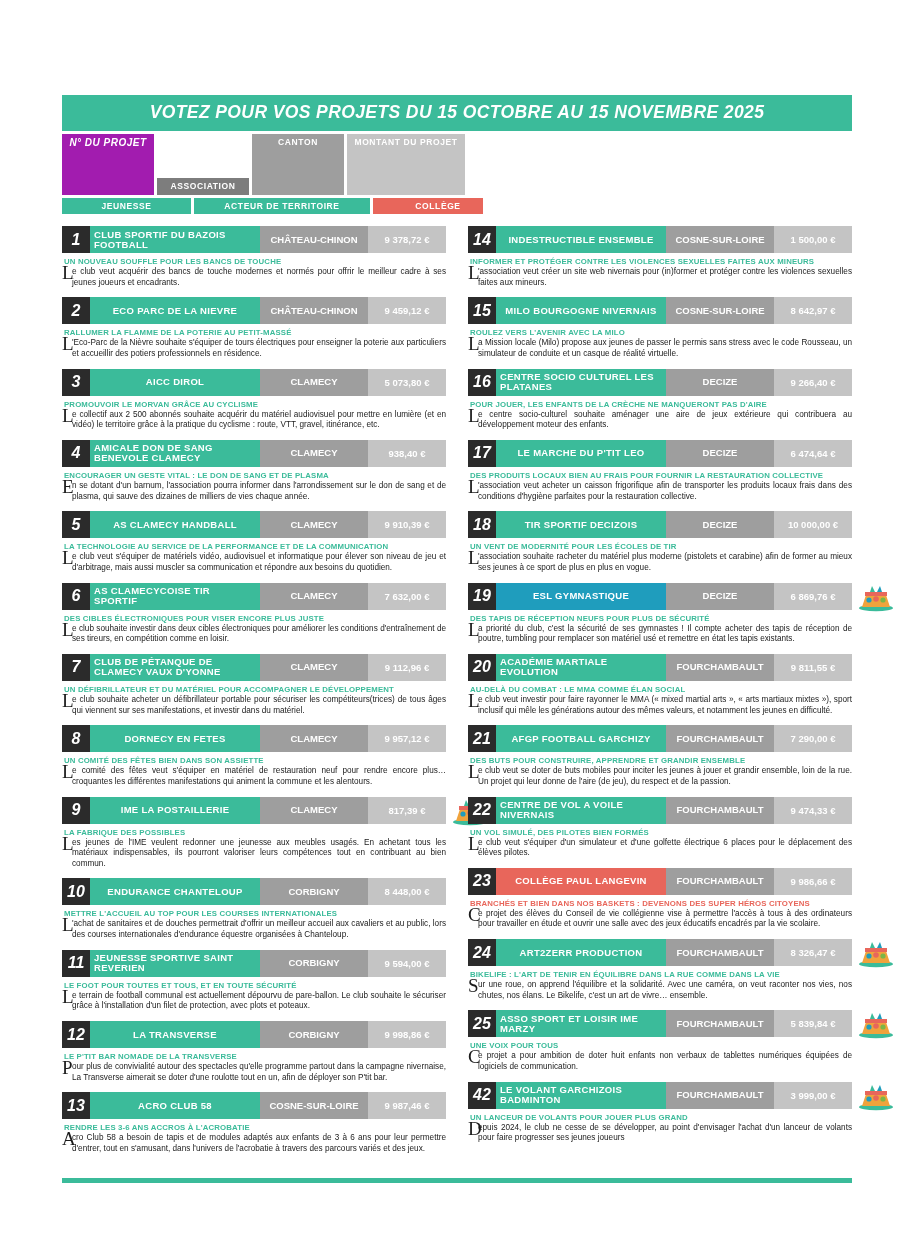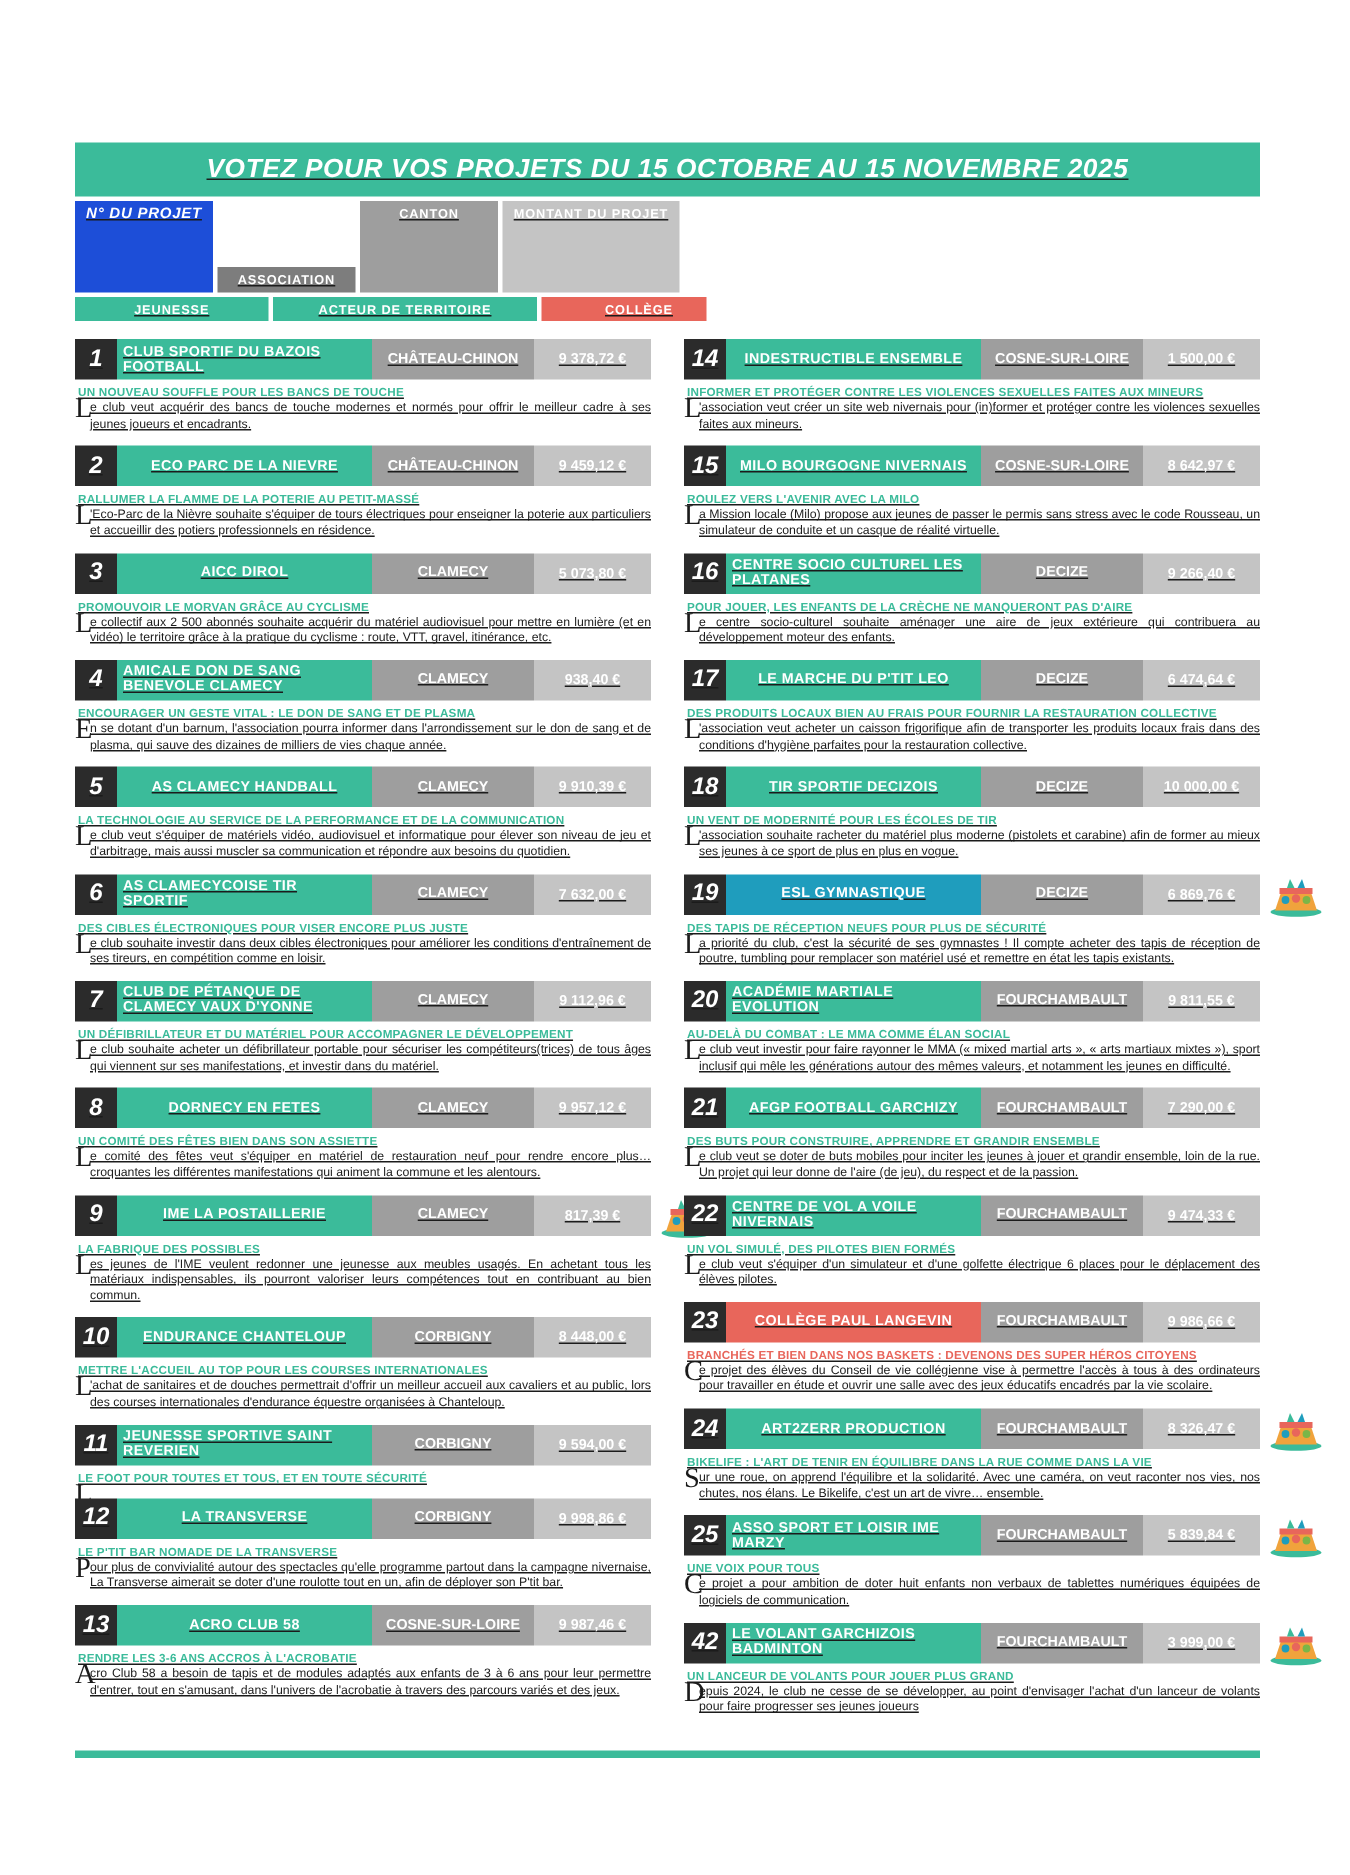--- a/index.html
+++ b/index.html
@@ -11,23 +11,22 @@
     -webkit-font-smoothing:antialiased;
   }
   .page{
     position:relative;
     width:900px;height:1250px;
     box-sizing:border-box;
     padding:0;
   }
   .sheet{
     position:absolute;
-    left:50px; top:95px;
+    left:62px; top:95px;
     width:790px;
-    text-decoration:underline;
   }
   
   .banner{
     background:#3bbb9a;
     color:#ffffff;
     text-align:center;
     font-style:italic;
     font-weight:bold;
     font-size:17.5px;
     letter-spacing:.4px;
@@ -44,21 +43,21 @@
   .legend-chip{
     color:#ffffff;
     font-size:8.5px;
     font-weight:bold;
     letter-spacing:.6px;
     text-align:center;
     padding:4px 0 4px;
     line-height:1;
     box-sizing:border-box;
   }
-  .chip-num{background:#1d4ed8;width:92px;font-style:italic;font-size:10px;letter-spacing:.5px;}
+  .chip-num{background:#a21caf;width:92px;font-style:italic;font-size:10px;letter-spacing:.5px;}
   .chip-asso{background:#7d7d7d;width:92px;margin-top:44px;}
   .chip-canton{background:#9e9e9e;width:92px;}
   .chip-montant{background:#c4c4c4;width:118px;color:#ffffff;}
   .chip-jeunesse{background:#3bbb9a;width:129px;}
   .chip-acteur{background:#3bbb9a;width:176px;}
   .chip-college{background:#e8665b;width:110px;padding-left:20px;}
 
   
   .cols{
     display:flex;
@@ -309,21 +308,21 @@
             <div class="pdesc"><span class="drop">L</span><span>'achat de sanitaires et de douches permettrait d'offrir un meilleur accueil aux cavaliers et au public, lors des courses internationales d'endurance équestre organisées à Chanteloup.</span></div>
           </div>
           <div class="project cat-jeunesse">
             <div class="prow">
               <div class="pnum">11</div>
               <div class="pname">JEUNESSE SPORTIVE SAINT REVERIEN</div>
               <div class="pcanton">CORBIGNY</div>
               <div class="pmontant">9 594,00 €</div>
             </div>
             <div class="ptitle">LE FOOT POUR TOUTES ET TOUS, ET EN TOUTE SÉCURITÉ</div>
-            <div class="pdesc"><span class="drop">L</span></div>
+            <div class="pdesc"><span class="drop">L</span><span>e terrain de football communal est actuellement dépourvu de pare-ballon. Le club souhaite le sécuriser grâce à l'installation d'un filet de protection, avec plots et poteaux.</span></div>
           </div>
           <div class="project cat-jeunesse">
             <div class="prow">
               <div class="pnum">12</div>
               <div class="pname">LA TRANSVERSE</div>
               <div class="pcanton">CORBIGNY</div>
               <div class="pmontant">9 998,86 €</div>
             </div>
             <div class="ptitle">LE P'TIT BAR NOMADE DE LA TRANSVERSE</div>
             <div class="pdesc"><span class="drop">P</span><span>our plus de convivialité autour des spectacles qu'elle programme partout dans la campagne nivernaise, La Transverse aimerait se doter d'une roulotte tout en un, afin de déployer son P'tit bar.</span></div>

